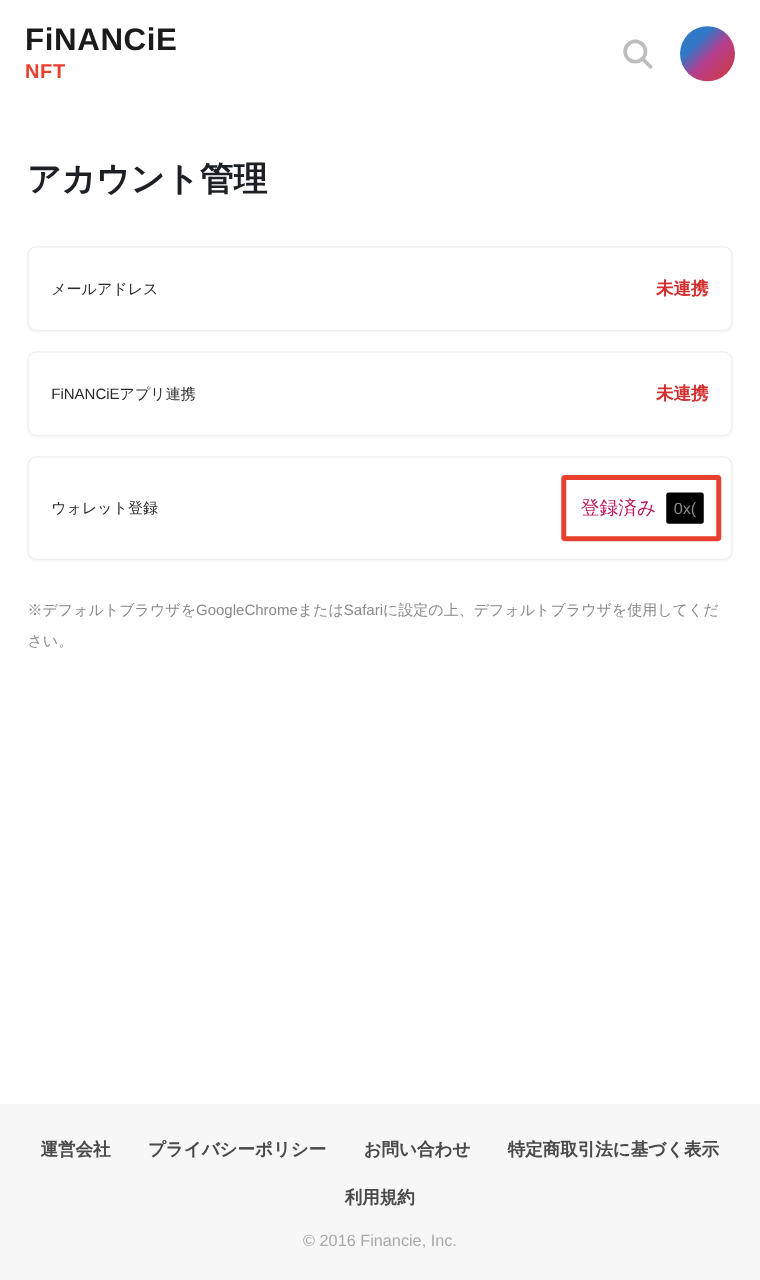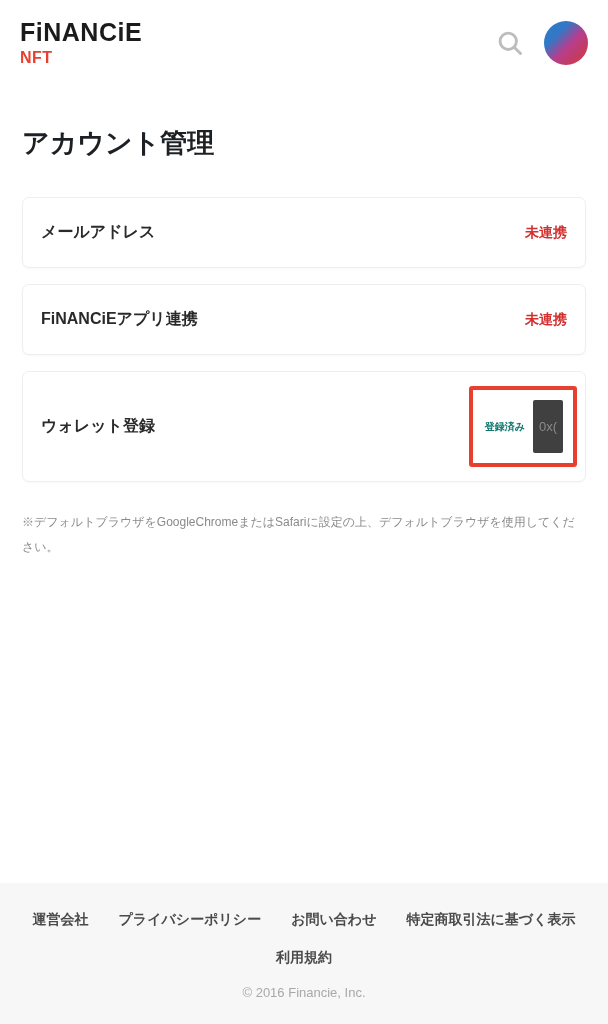--- a/index.html
+++ b/index.html
@@ -75,49 +75,49 @@
       border: 1px solid #eeeeee;
       border-radius: 7px;
       padding: 24px 18px;
       margin-bottom: 16px;
       display: flex;
       align-items: center;
       justify-content: space-between;
       box-shadow: 0 1px 2px rgba(0,0,0,0.03);
     }
     .card-label {
-      font-size: 16px;
-      font-weight: 700;
+      font-size: 12px;
+      font-weight: 400;
       color: #2a2a2a;
     }
     .status-unlinked {
       font-size: 14px;
       font-weight: 700;
       color: #d32f2f;
     }
     .card-highlight {
       border: 4px solid #e7402f;
       border-radius: 3px;
       padding: 10px 10px 10px 12px;
       display: flex;
       align-items: center;
       gap: 8px;
       max-width: 190px;
     }
     .status-registered {
-      font-size: 10px;
-      font-weight: 700;
-      color: #0f766e;
+      font-size: 15px;
+      font-weight: 400;
+      color: #be185d;
       white-space: nowrap;
     }
     .wallet-value {
       font-size: 13px;
       color: #8a8a8a;
-      background: #404040;
-      padding: 19px 6px;
+      background: #000000;
+      padding: 5px 6px;
       border-radius: 2px;
       flex: 1;
       overflow: hidden;
       white-space: nowrap;
     }
     .card-wallet {
       padding: 14px 8px 14px 18px;
     }
     .note {
       font-size: 12px;

